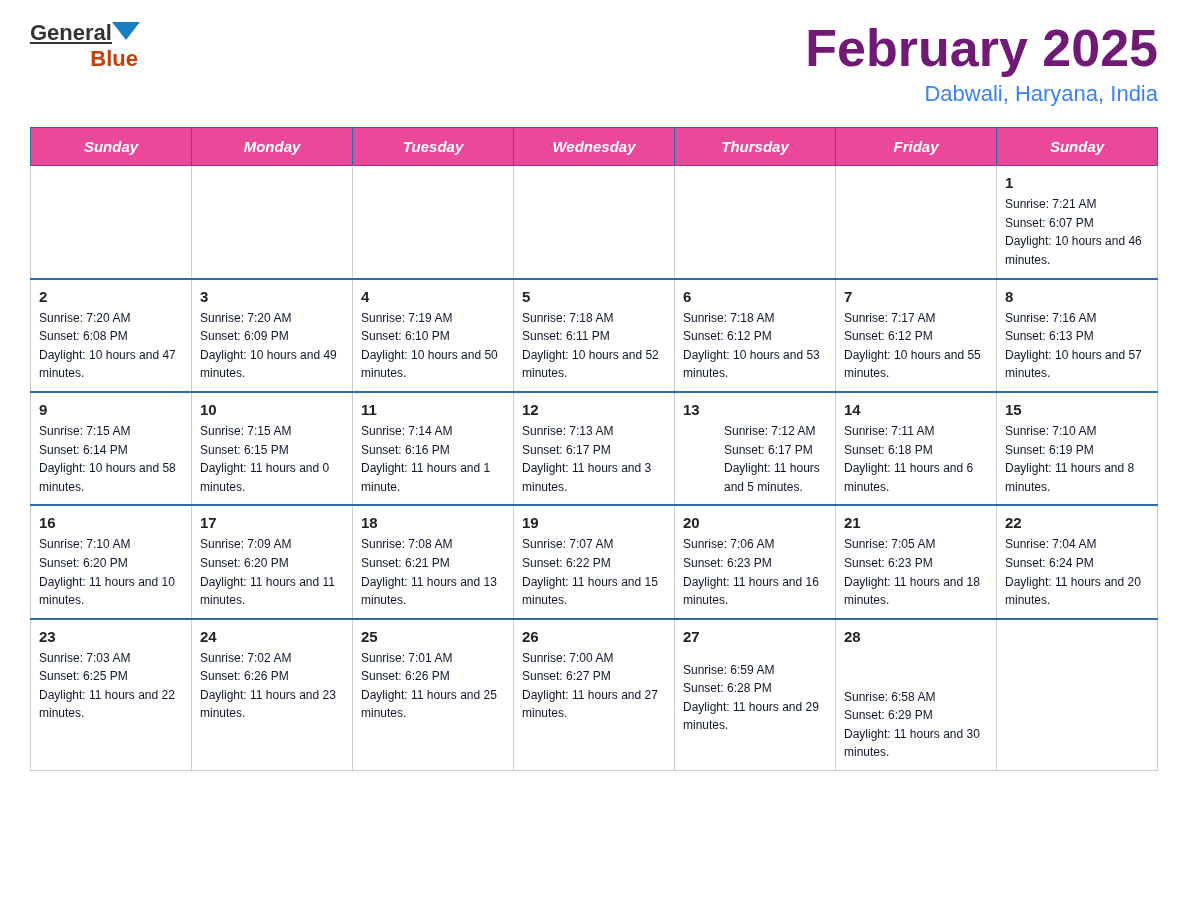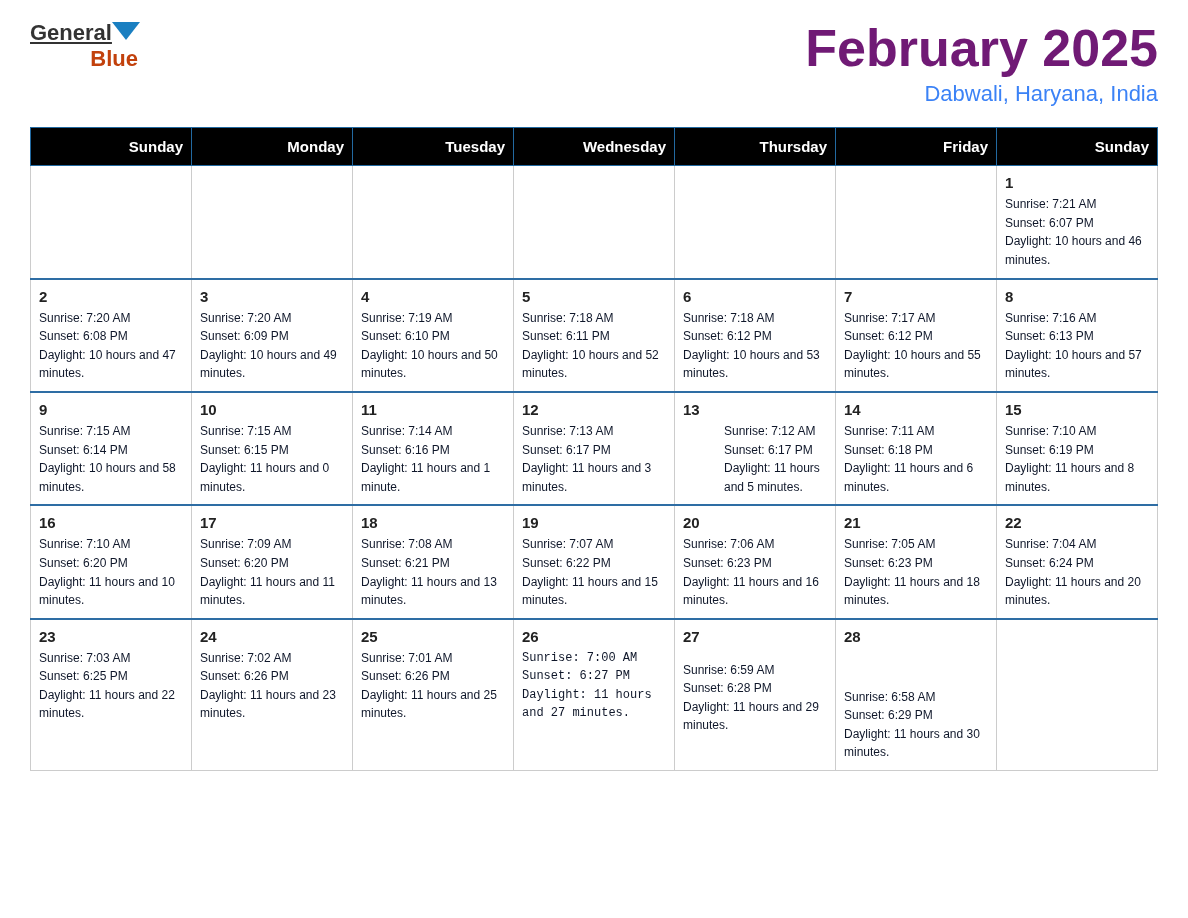--- a/index.html
+++ b/index.html
@@ -61,27 +61,28 @@
     .calendar-subtitle {
       font-size: 22px;
       color: #3b82f6;
       margin-top: 4px;
     }
     .calendar {
       width: 100%;
       border-collapse: collapse;
     }
     .calendar th {
-      background-color: #000000;
+      background-color: #ec4899;
       color: #fff;
       padding: 10px 8px;
-      text-align: right;
+      text-align: center;
       font-size: 15px;
       font-weight: bold;
       border: 1px solid #2e6da4;
+      font-style: italic;
     }
     .calendar td {
       width: calc(100% / 7);
       vertical-align: top;
       padding: 8px 8px;
       border: 1px solid #ccc;
       border-top: 2px solid #2e6da4;
       background: #fff;
       font-size: 12.5px;
       min-height: 110px;
@@ -302,21 +303,21 @@
 Daylight: 11 hours and 23 minutes.</div>
         </td>
         <td>
           <span class="day-number">25</span>
           <div class="day-info" style="white-space: pre-line;">Sunrise: 7:01 AM
 Sunset: 6:26 PM
 Daylight: 11 hours and 25 minutes.</div>
         </td>
         <td>
           <span class="day-number">26</span>
-          <div class="day-info" style="white-space: pre-line; font-family: Liberation Mono, monospace;">Sunrise: 7:00 AM
+          <div class="day-info" style="white-space: pre-line;">Sunrise: 7:00 AM
 Sunset: 6:27 PM
 Daylight: 11 hours and 27 minutes.</div>
         </td>
         <td>
           <span class="day-number">27</span>
           <div class="day-info" style="white-space: pre-line; margin-top: 16px;">Sunrise: 6:59 AM
 Sunset: 6:28 PM
 Daylight: 11 hours and 29 minutes.</div>
         </td>
         <td>

